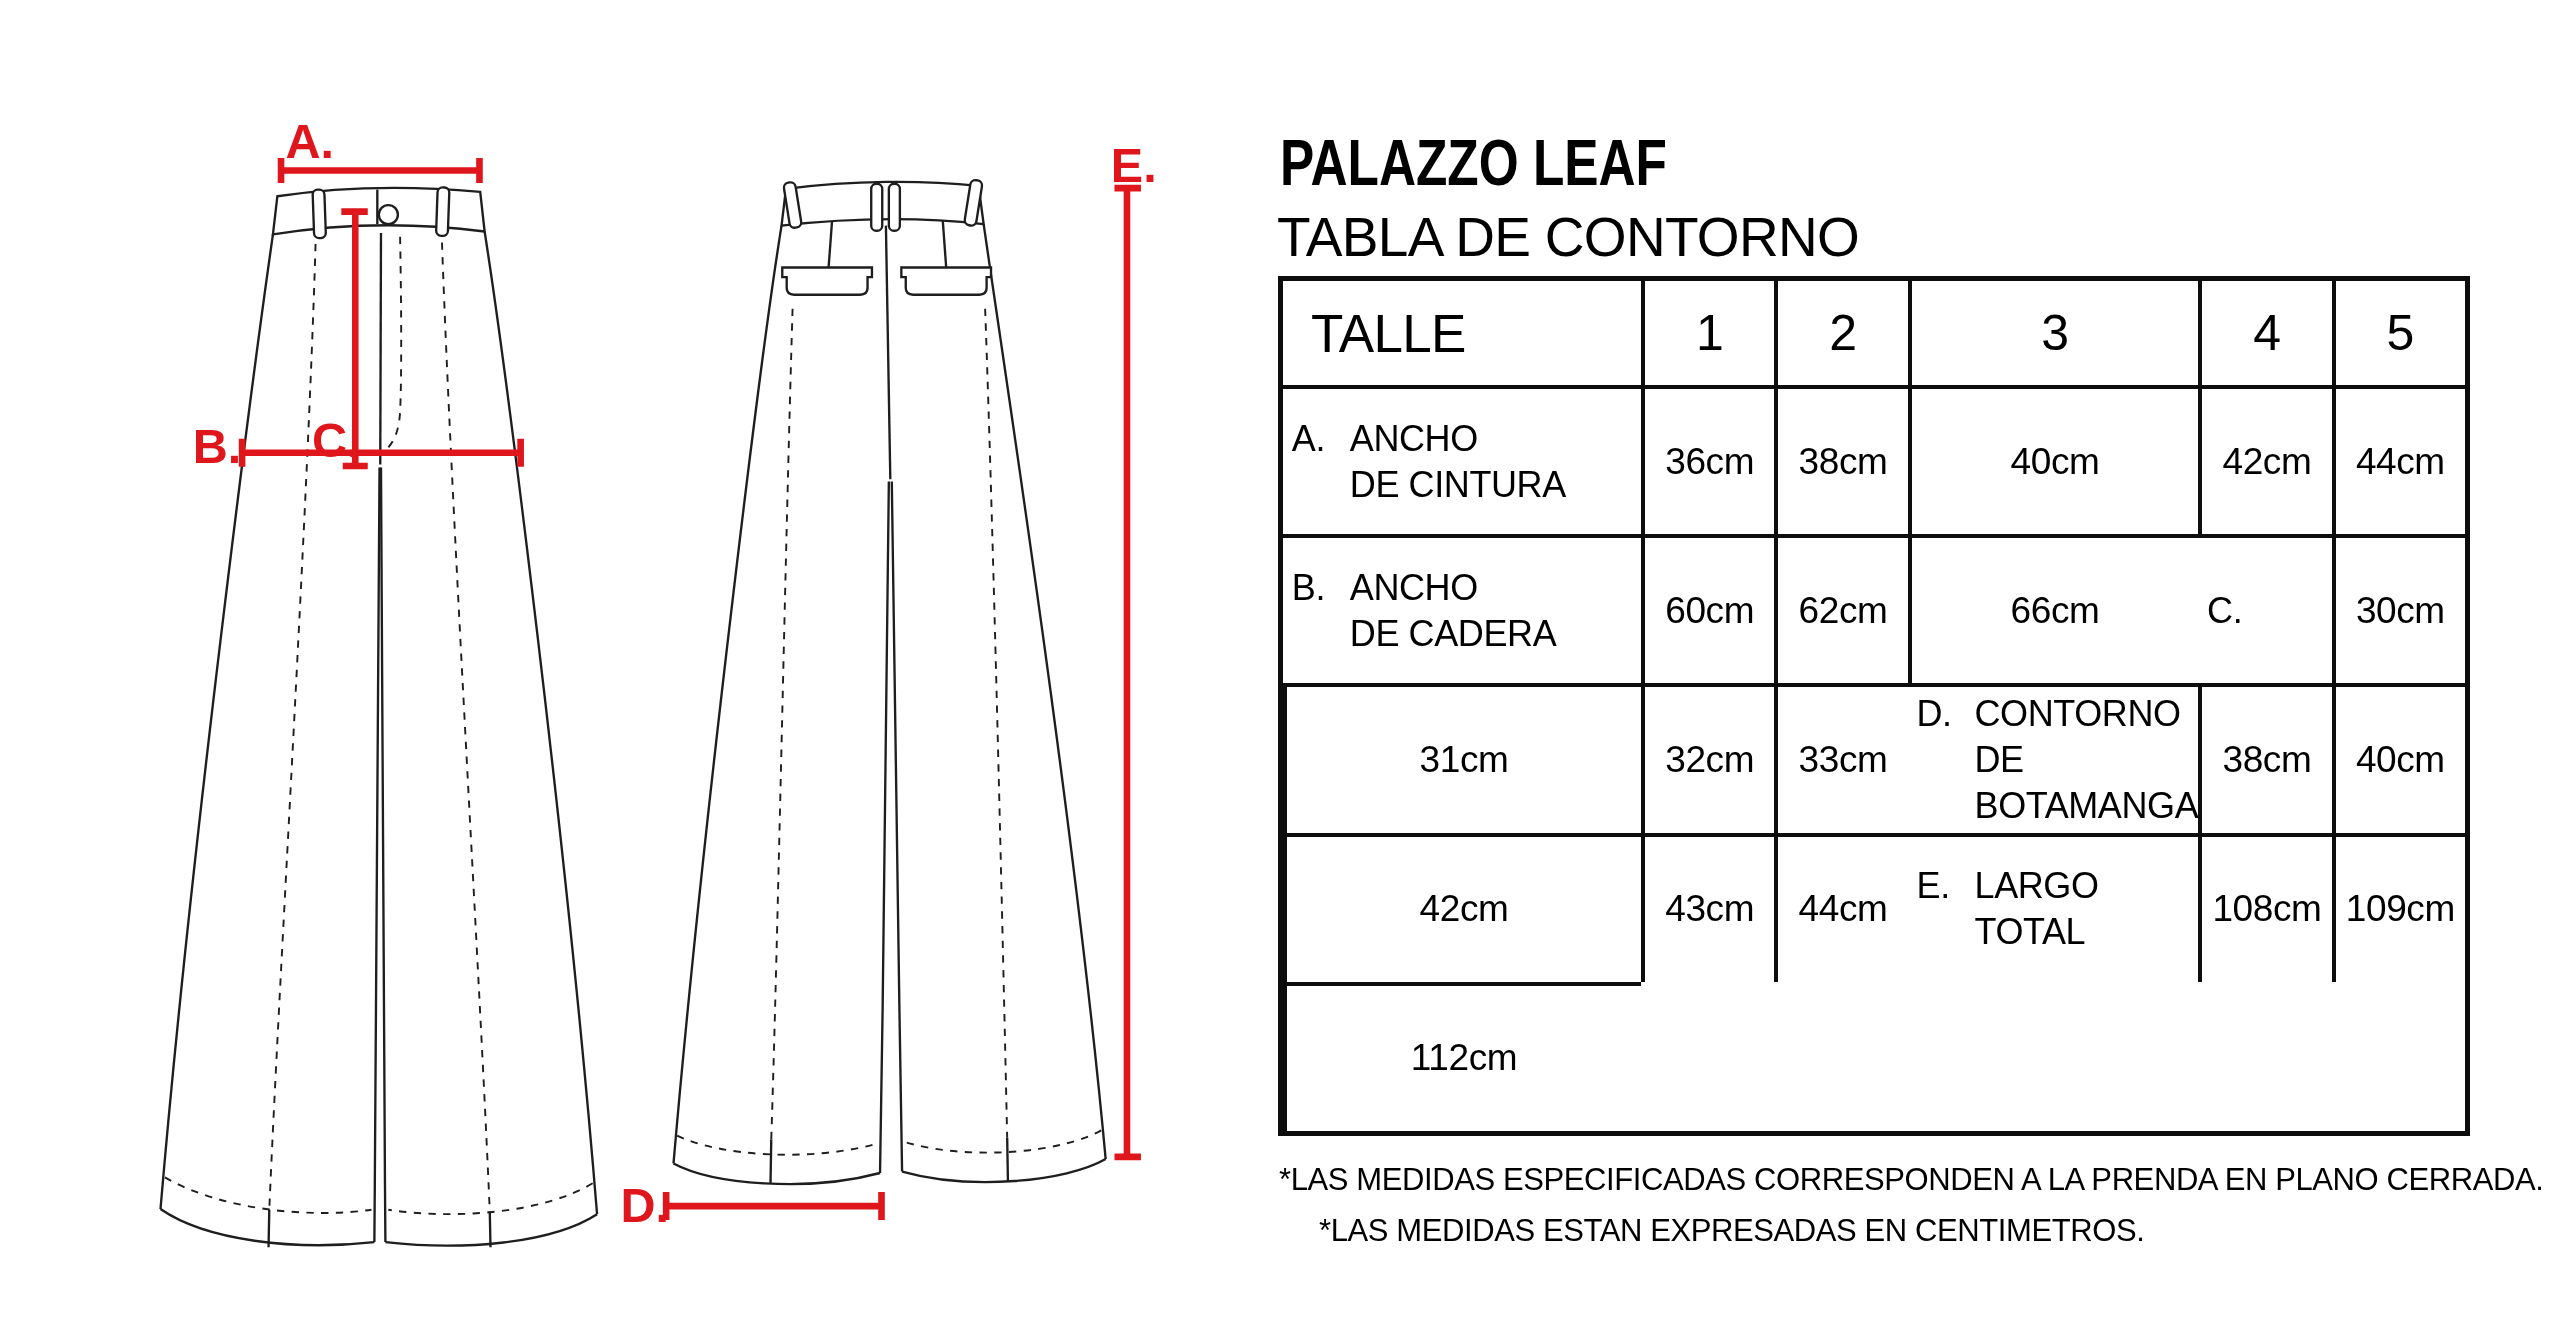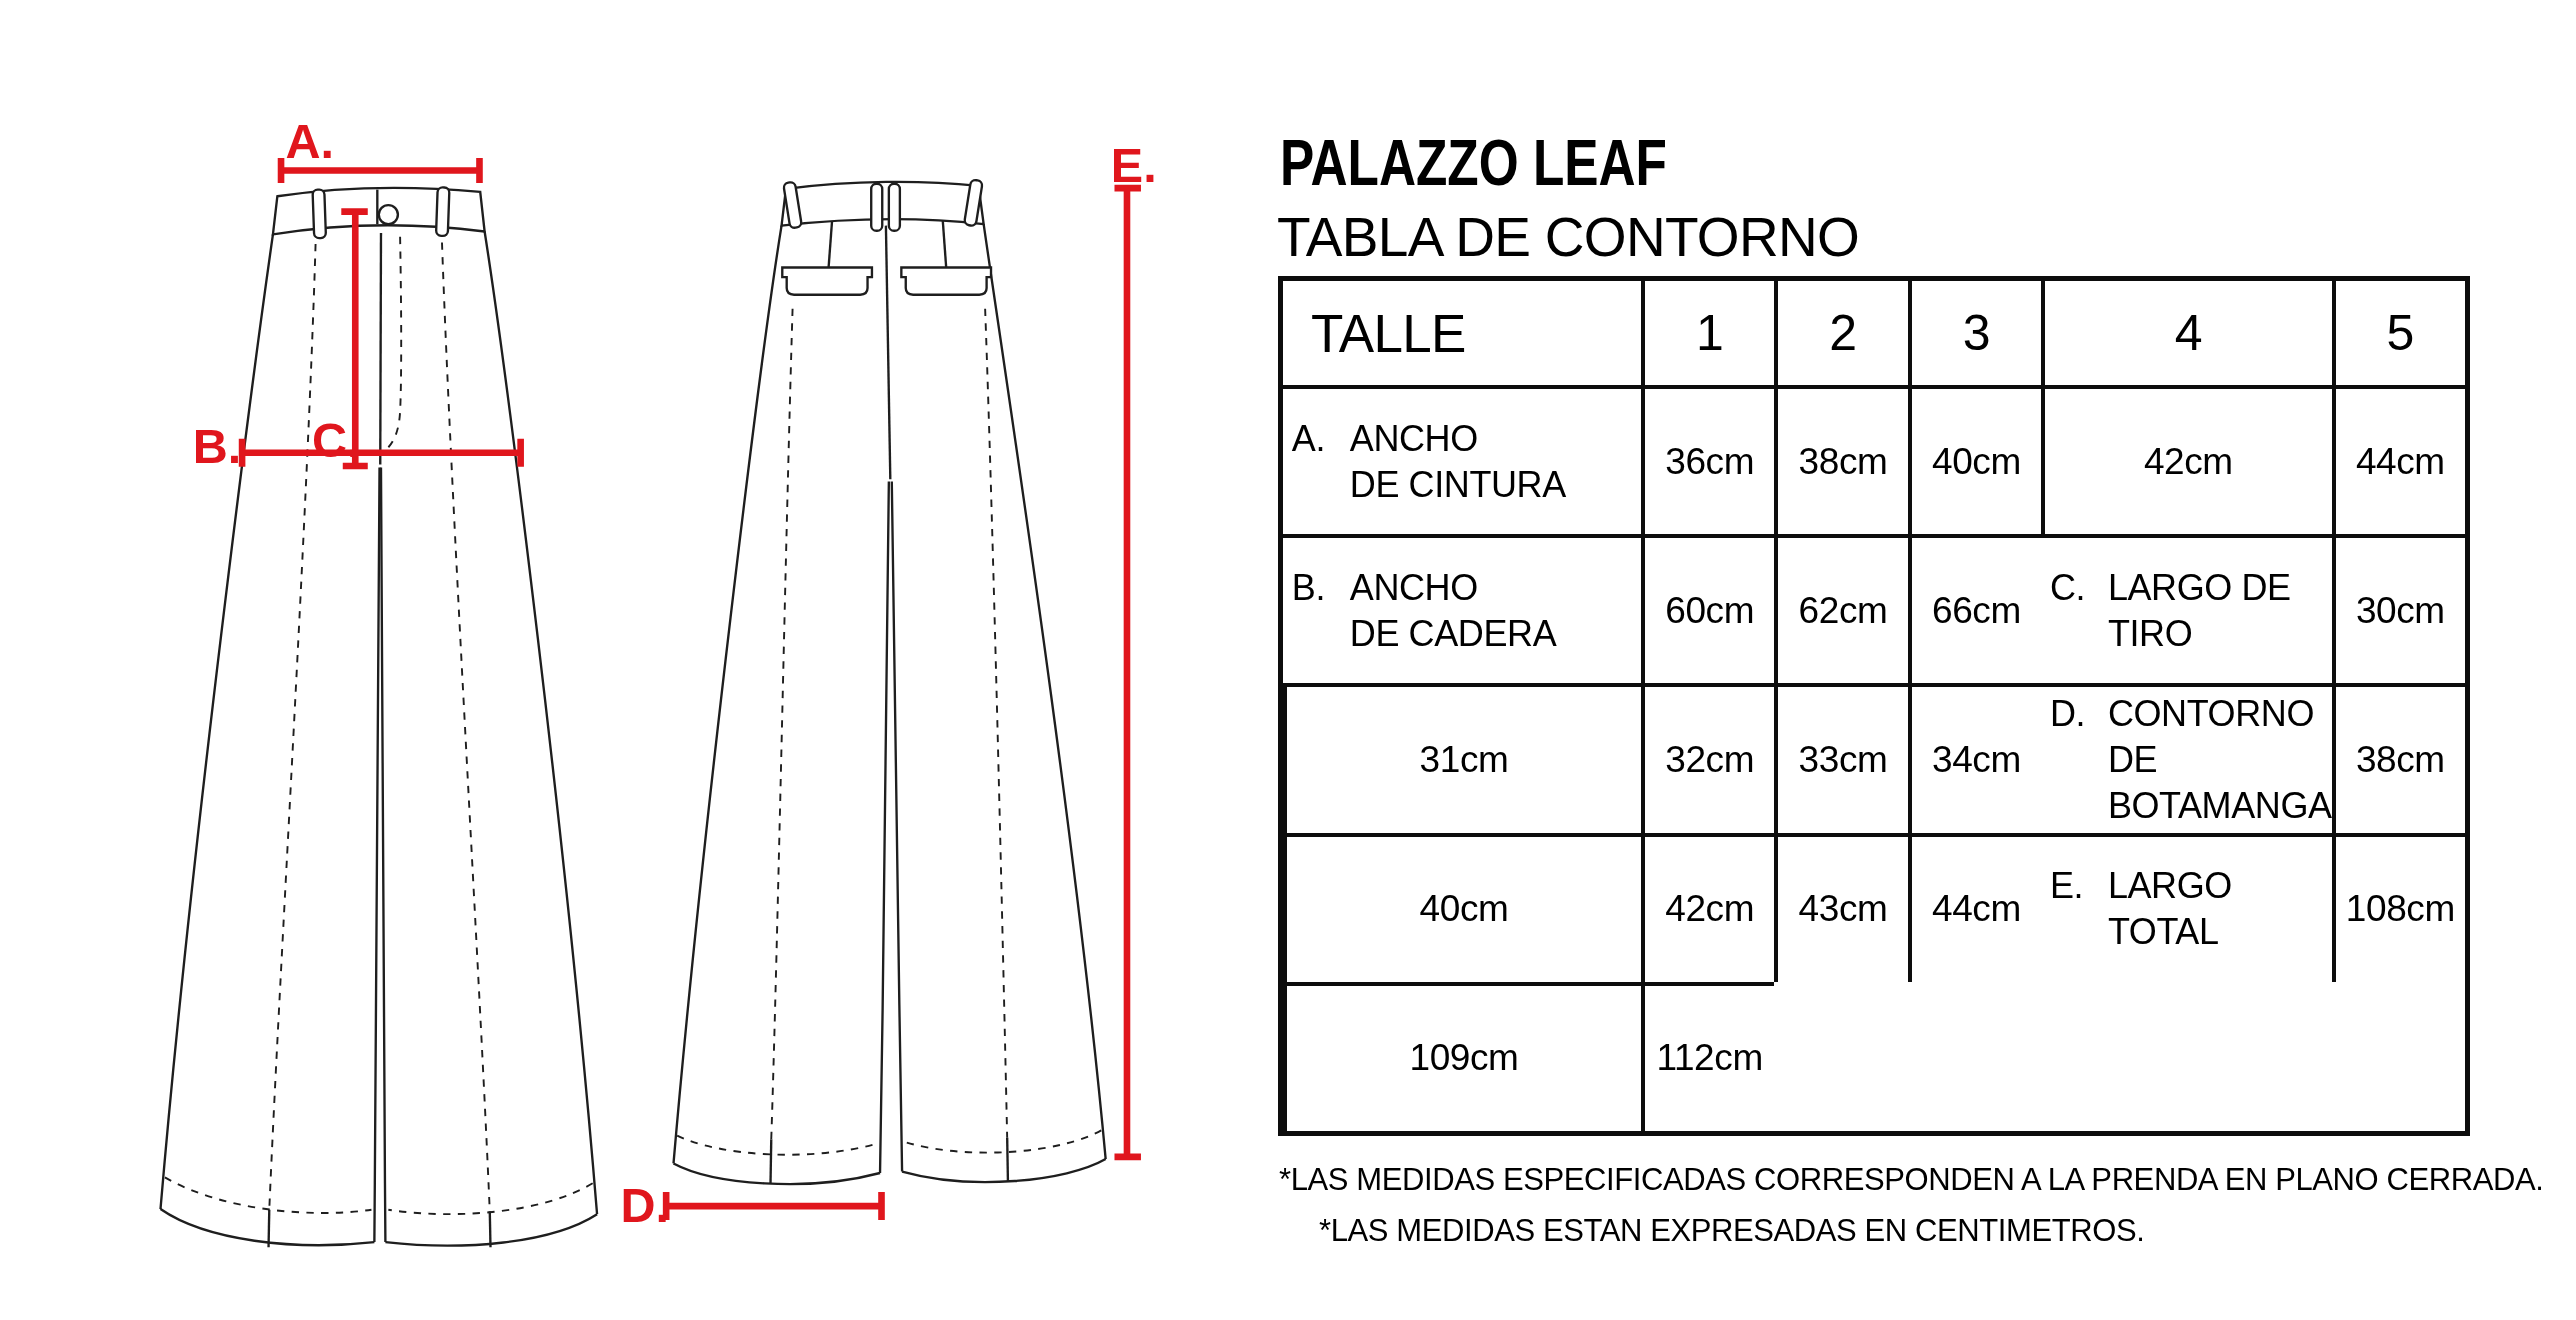--- a/index.html
+++ b/index.html
@@ -157,31 +157,26 @@
         </div>
       </div>
   </div>
   <div class="tcell">60cm</div>
   <div class="tcell">62cm</div>
   <div class="tcell">66cm</div>
 
   <div class="tcell c0 lblcell">
     <div class="lblwrap">
         <div class="pfx">C.</div>
-      <div class="nm">
-          <div>LARGO DE</div>
-          <div>TIRO</div>
-        </div>
       </div>
   </div>
   <div class="tcell">30cm</div>
   <div class="tcell">31cm</div>
   <div class="tcell">32cm</div>
   <div class="tcell">33cm</div>
-  <div class="tcell">34cm</div>
 
   <div class="tcell c0 lblcell">
     <div class="lblwrap">
         <div class="pfx">D.</div>
       <div class="nm">
           <div>CONTORNO DE</div>
           <div>BOTAMANGA</div>
         </div>
       </div>
   </div>

